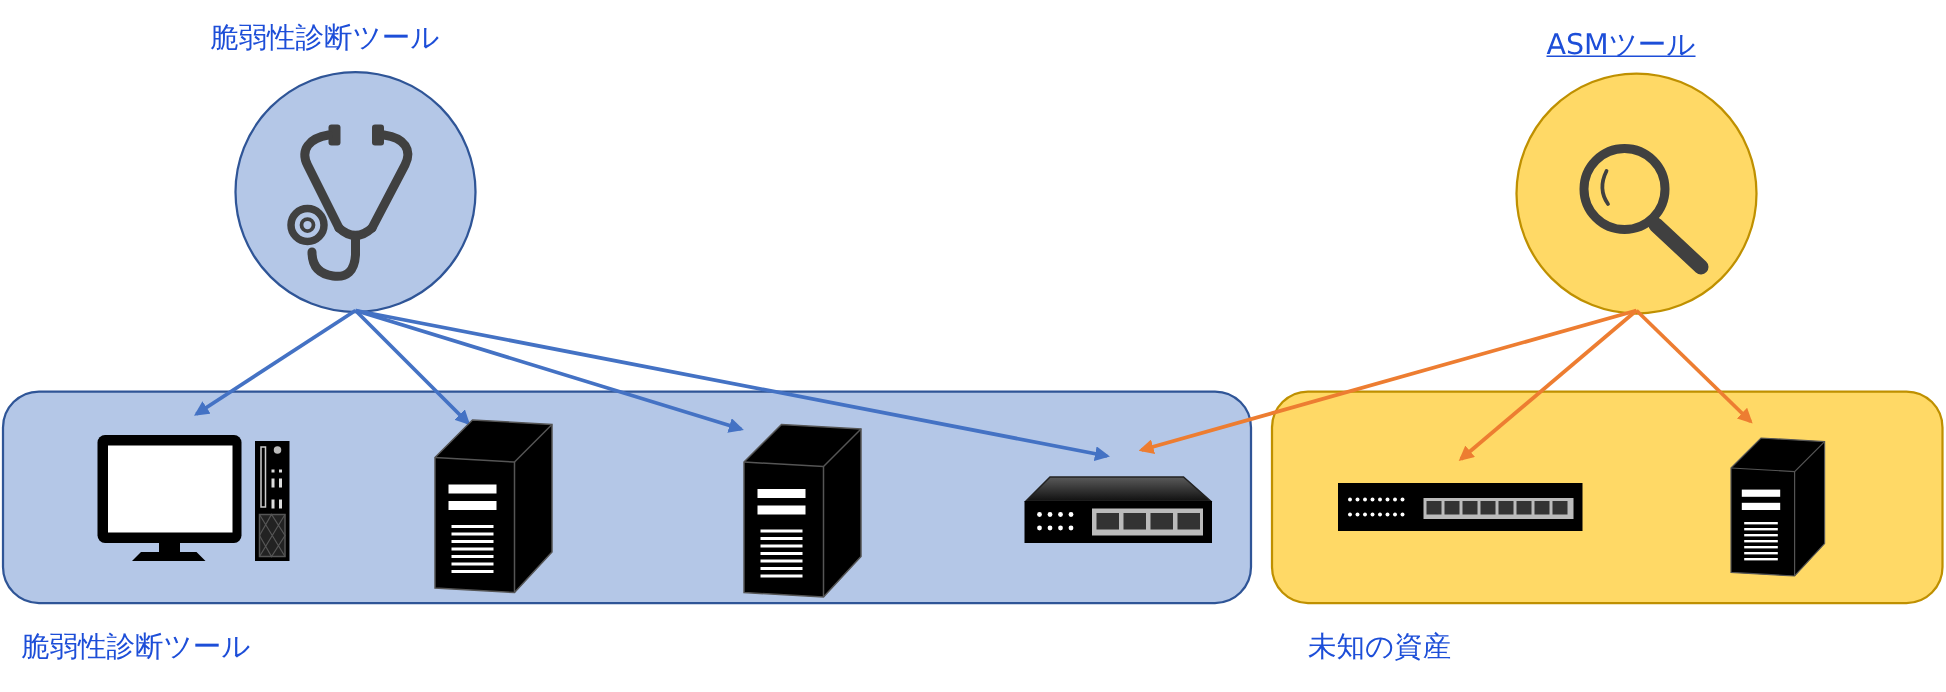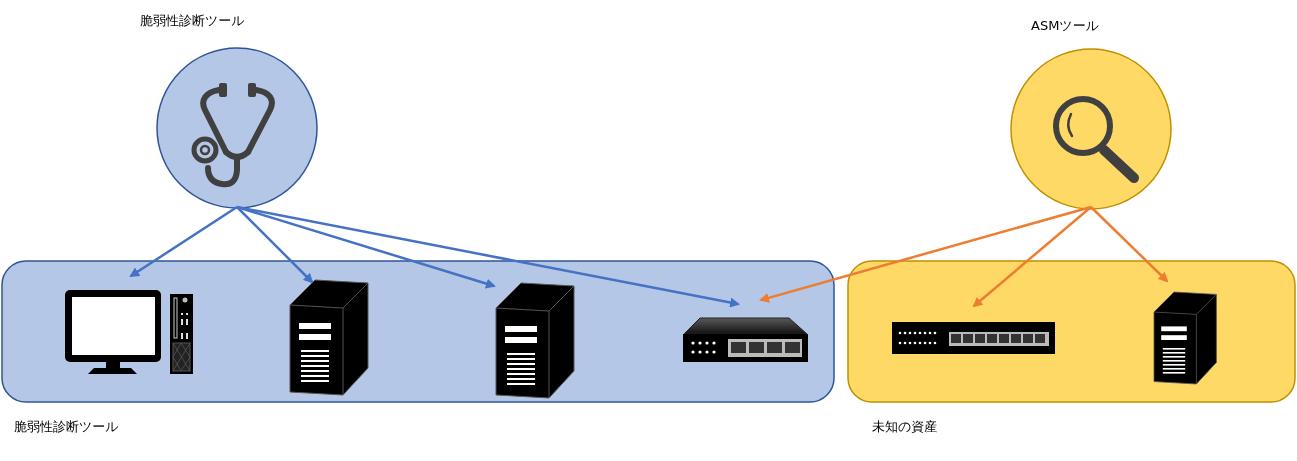--- a/index.html
+++ b/index.html
@@ -1,20 +1,20 @@
 <!DOCTYPE html>
 <html><head>
 <meta charset="utf-8">
 <style>
   html, body { margin: 0; padding: 0; background: #ffffff; }
   body { width: 1297px; height: 461px; position: relative; overflow: hidden;
          font-family: "DejaVu Sans", "Liberation Sans", sans-serif; }
-  .label { position: absolute; font-size: 13px; color: #000000; white-space: nowrap; }
+  .label { position: absolute; font-size: 19px; color: #1d4ed8; white-space: nowrap; }
   #lbl-vuln { left: 140px; top: 12px; }
-  #lbl-asm  { left: 1031px; top: 17px; }
+  #lbl-asm  { left: 1031px; top: 17px; text-decoration: underline; }
   #lbl-inv  { left: 14px; top: 418px; }
   #lbl-unk  { left: 872px; top: 418px; text-align: center; }
   svg { position: absolute; left: 0; top: 0; }
 </style>
 </head>
 <body>
 
 <svg width="1297" height="461" viewBox="0 0 1297 461">
   <defs>
     <marker id="ah-blue" markerWidth="10" markerHeight="10" refX="8" refY="5" orient="auto" markerUnits="userSpaceOnUse">

